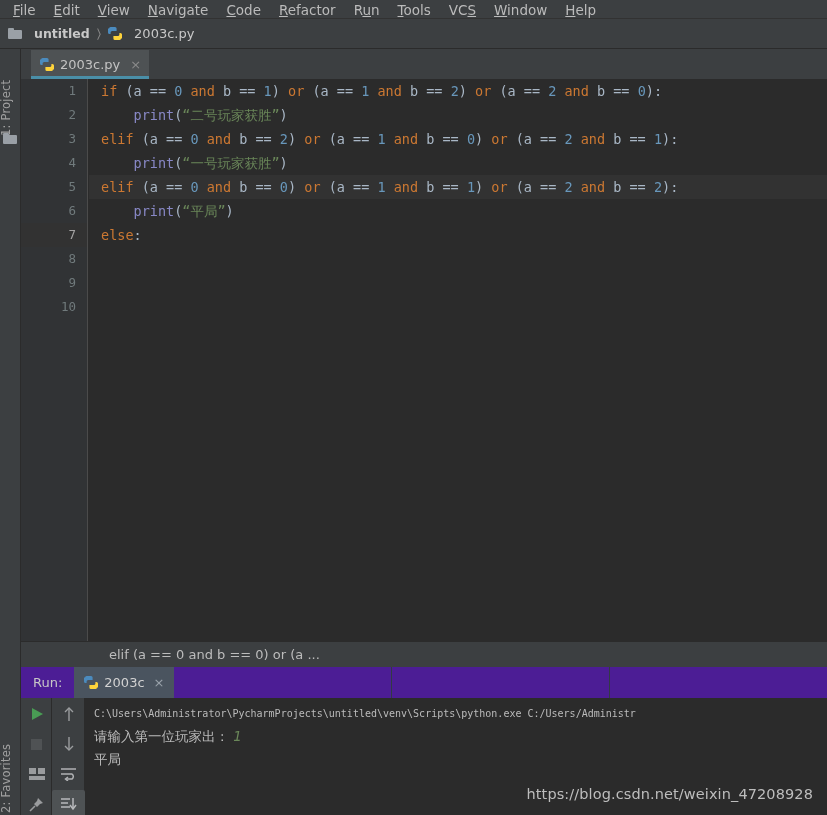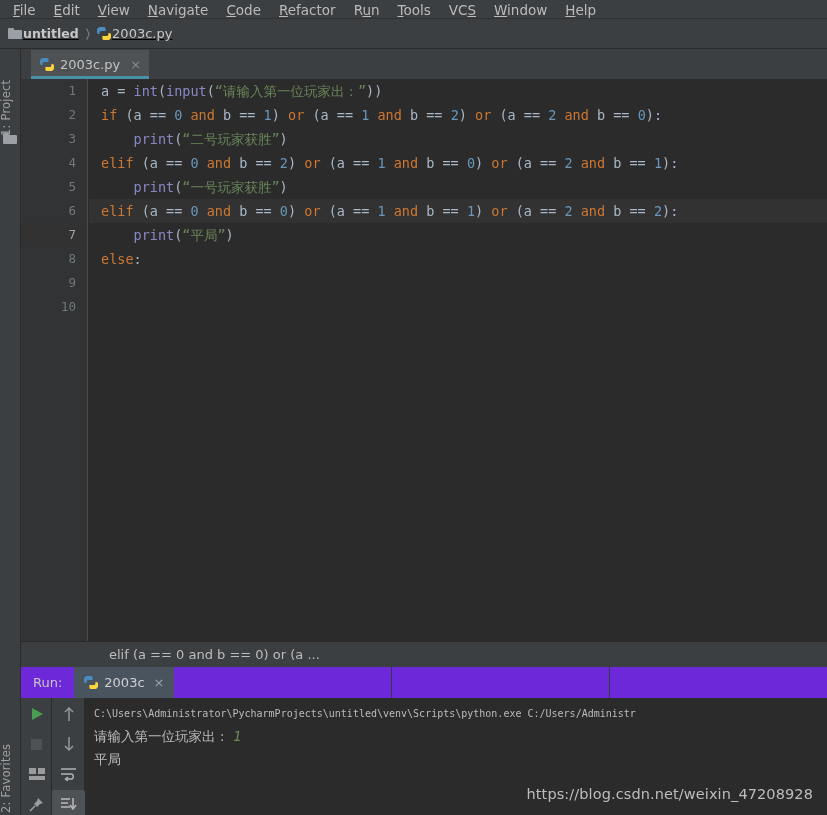--- a/index.html
+++ b/index.html
@@ -24,21 +24,21 @@
     position:relative; top:-1px;
   }
   .menu-item .mn { text-decoration:underline; }
 
   
   .breadcrumb {
     position:absolute; left:0; top:19px; width:827px; height:30px;
     background:#3c3f41; display:flex; align-items:center; padding-left:8px;
     border-bottom:1px solid #2b2b2b;
   }
-  .bc-seg { display:flex; align-items:center; gap:1px;text-decoration:underline; }
+  .bc-seg { display:flex; align-items:center; gap:12px; }
   .bc-text { color:#c8c8c8; font-size:12.5px; font-weight:bold; }
   .bc-text.plain { font-weight:normal; font-size:13px; }
   .bc-sep { color:#8a8a8a; font-size:13px; margin:0 7px; }
 
   
   .ic-folder { width:14px; height:11px; position:relative; display:inline-block; }
   .ic-folder:before {
     content:""; position:absolute; left:0; top:2px; width:14px; height:9px;
     background:#9aa0a6; border-radius:1px;
   }
@@ -115,21 +115,21 @@
   .editor-crumb {
     position:absolute; left:21px; top:641px; width:806px; height:26px;
     background:#3c3f41; display:flex; align-items:center;
     padding-left:88px; border-top:1px solid #2b2b2b;
   }
   .editor-crumb-text { color:#bcbcbc; font-size:13px; }
 
   
   .runbar {
     position:absolute; left:21px; top:667px; width:806px; height:31px;
-    background:#6d28d9; display:flex; align-items:center;
+    background:#4c1d95; display:flex; align-items:center;
   }
   .run-label {
     color:#c6c6c6; font-size:13px; padding:0 12px 0 12px;
     height:31px; line-height:31px;
   }
   .run-tab {
     display:flex; align-items:center; gap:6px; height:31px;
     padding:0 10px 0 10px; background:#4a545f; cursor:default;
   }
   .run-tab-label { color:#d2d2d2; font-size:13px; }
@@ -245,21 +245,20 @@
         <div class="cline"><span class="lnum">3</span></div>
         <div class="cline"><span class="lnum">4</span></div>
         <div class="cline"><span class="lnum">5</span></div>
         <div class="cline"><span class="lnum">6</span></div>
         <div class="cline hl"><span class="lnum hl-n">7</span></div>
         <div class="cline"><span class="lnum">8</span></div>
         <div class="cline"><span class="lnum">9</span></div>
         <div class="cline"><span class="lnum">10</span></div>
       </div>
     <div class="codearea" id="codearea">
-        <div class="cline"><span class="code"><span class="t-def">a = </span><span class="t-builtin">int</span><span class="t-def">(</span><span class="t-builtin">input</span><span class="t-def">(</span><span class="t-str">“请输入第一位玩家出：”</span><span class="t-def">))</span></span></div>
         <div class="cline"><span class="code"><span class="t-kw">if</span><span class="t-def"> (a == </span><span class="t-num">0</span><span class="t-kw"> and</span><span class="t-def"> b == </span><span class="t-num">1</span><span class="t-def">) </span><span class="t-kw">or</span><span class="t-def"> (a == </span><span class="t-num">1</span><span class="t-kw"> and</span><span class="t-def"> b == </span><span class="t-num">2</span><span class="t-def">) </span><span class="t-kw">or</span><span class="t-def"> (a == </span><span class="t-num">2</span><span class="t-kw"> and</span><span class="t-def"> b == </span><span class="t-num">0</span><span class="t-def">):</span></span></div>
         <div class="cline"><span class="code"><span class="t-def">    </span><span class="t-builtin">print</span><span class="t-def">(</span><span class="t-str">“二号玩家获胜”</span><span class="t-def">)</span></span></div>
         <div class="cline"><span class="code"><span class="t-kw">elif</span><span class="t-def"> (a == </span><span class="t-num">0</span><span class="t-kw"> and</span><span class="t-def"> b == </span><span class="t-num">2</span><span class="t-def">) </span><span class="t-kw">or</span><span class="t-def"> (a == </span><span class="t-num">1</span><span class="t-kw"> and</span><span class="t-def"> b == </span><span class="t-num">0</span><span class="t-def">) </span><span class="t-kw">or</span><span class="t-def"> (a == </span><span class="t-num">2</span><span class="t-kw"> and</span><span class="t-def"> b == </span><span class="t-num">1</span><span class="t-def">):</span></span></div>
         <div class="cline"><span class="code"><span class="t-def">    </span><span class="t-builtin">print</span><span class="t-def">(</span><span class="t-str">“一号玩家获胜”</span><span class="t-def">)</span></span></div>
         <div class="cline hl"><span class="code"><span class="t-kw">elif</span><span class="t-def"> (a == </span><span class="t-num">0</span><span class="t-kw"> and</span><span class="t-def"> b == </span><span class="t-num">0</span><span class="t-def">) </span><span class="t-kw">or</span><span class="t-def"> (a == </span><span class="t-num">1</span><span class="t-kw"> and</span><span class="t-def"> b == </span><span class="t-num">1</span><span class="t-def">) </span><span class="t-kw">or</span><span class="t-def"> (a == </span><span class="t-num">2</span><span class="t-kw"> and</span><span class="t-def"> b == </span><span class="t-num">2</span><span class="t-def">):</span></span></div>
         <div class="cline"><span class="code"><span class="t-def">    </span><span class="t-builtin">print</span><span class="t-def">(</span><span class="t-str">“平局”</span><span class="t-def">)</span></span></div>
         <div class="cline"><span class="code"><span class="t-kw">else</span><span class="t-def">:</span></span></div>
       </div>
   </div>
 

